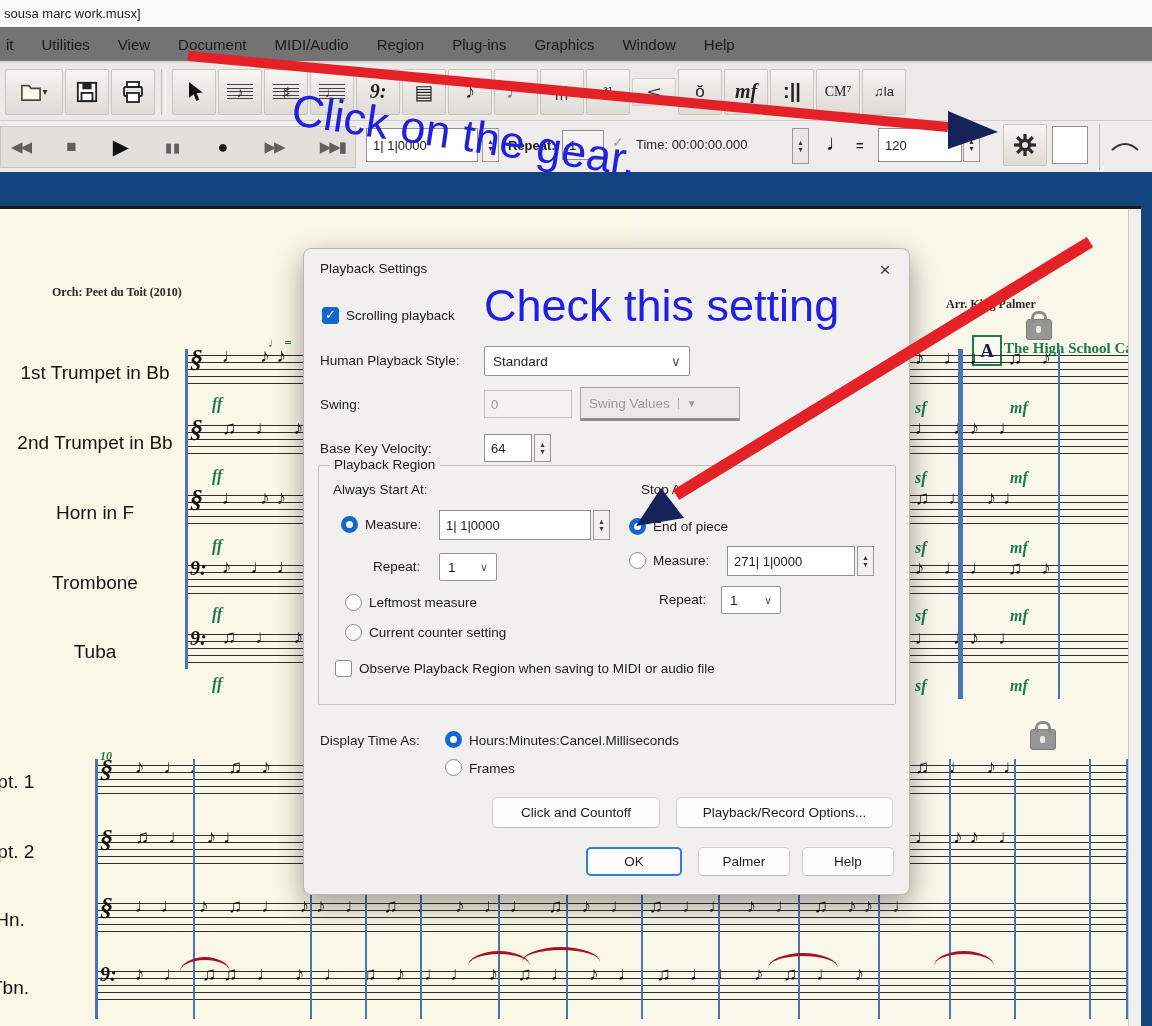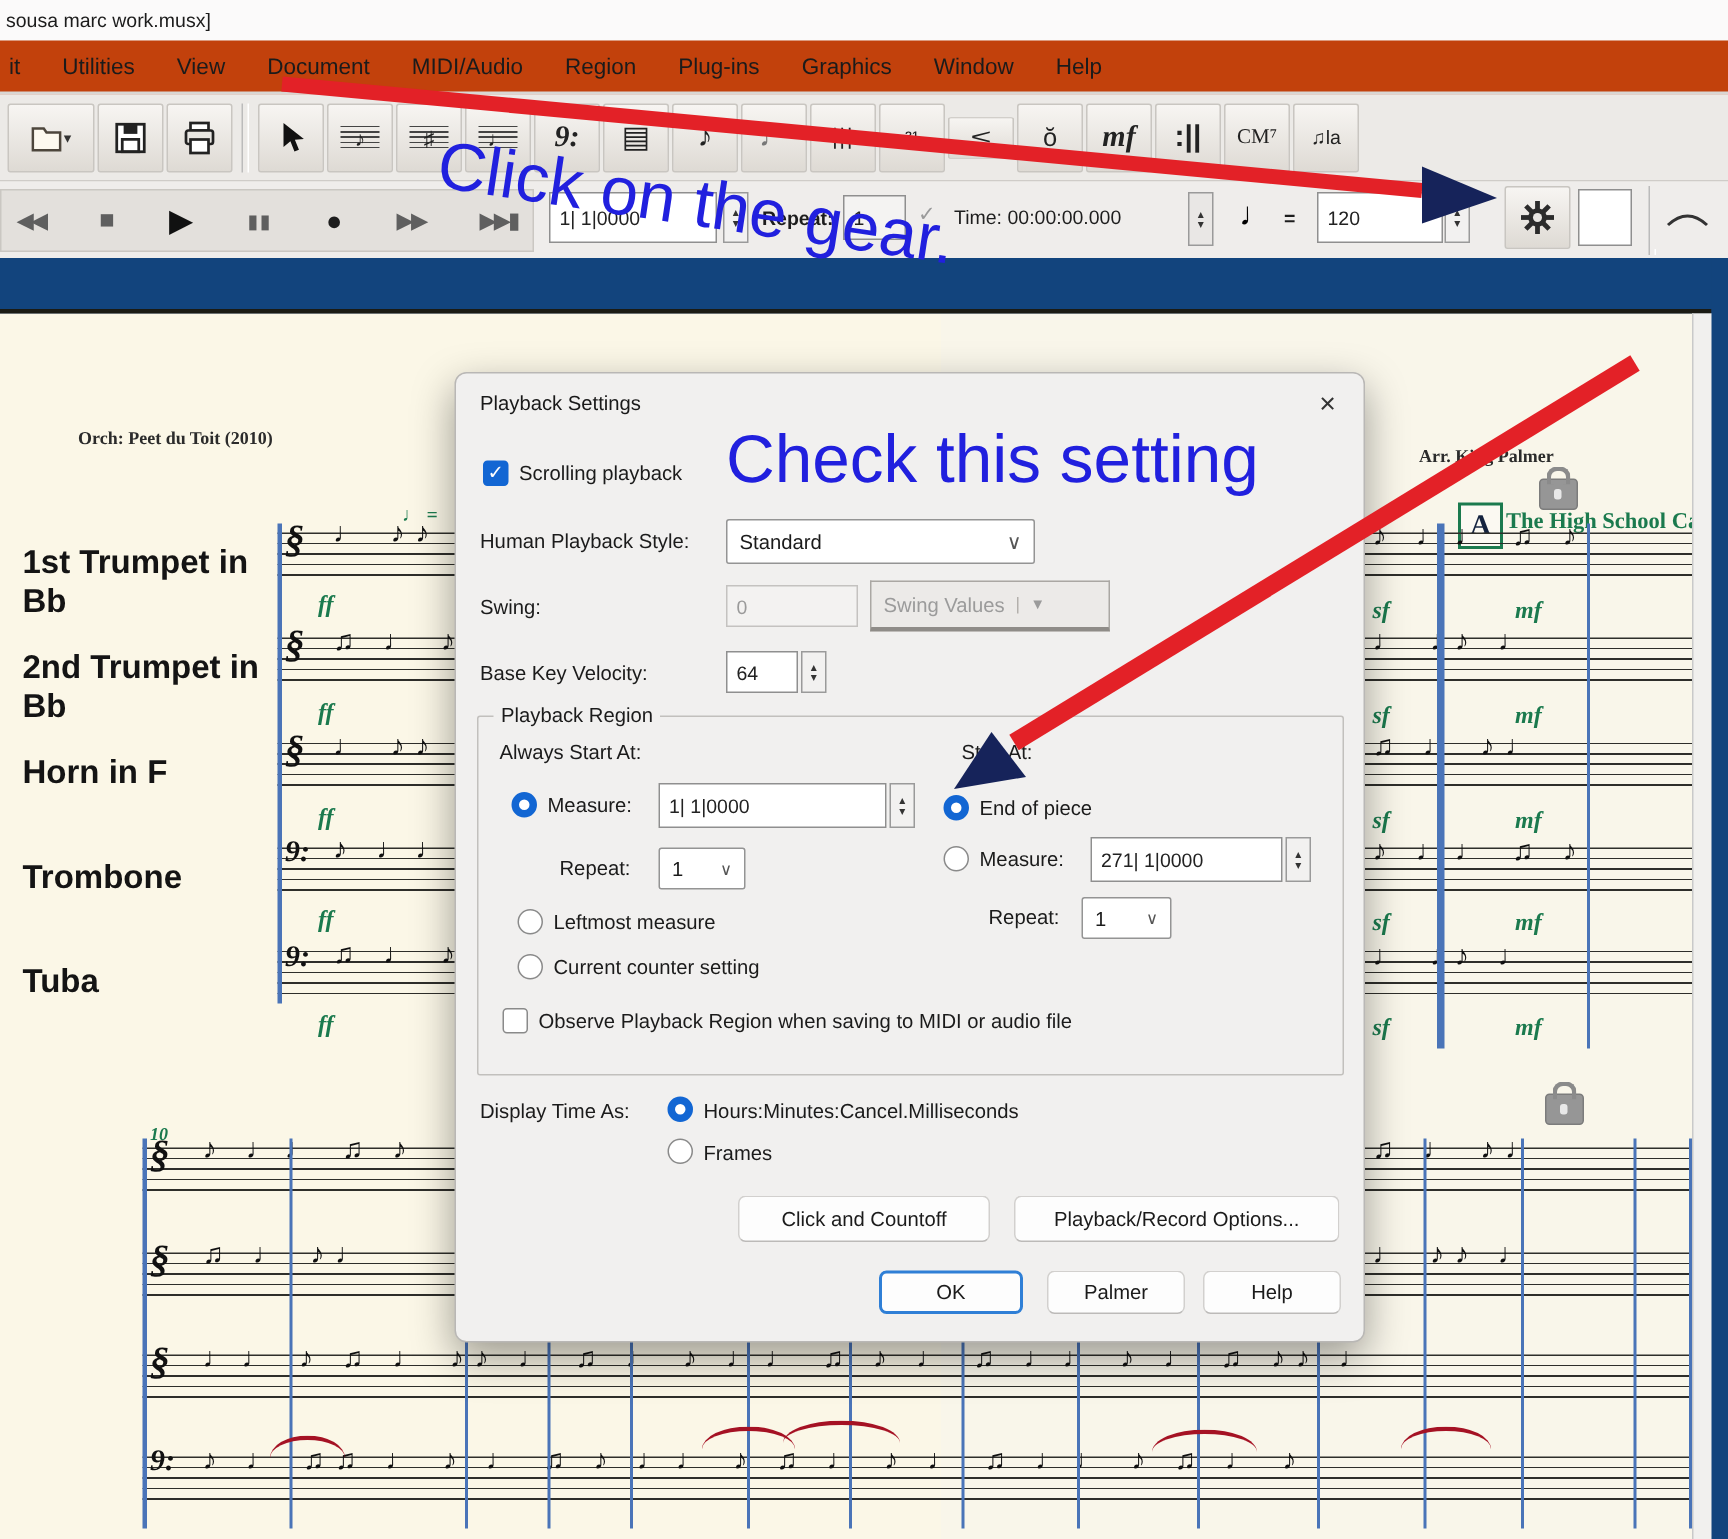--- a/index.html
+++ b/index.html
@@ -2,21 +2,21 @@
 <html><head>
 <meta charset="utf-8">
 <style>
   html,body{margin:0;padding:0;background:#888;}
   #app{position:relative;width:1152px;height:1026px;overflow:hidden;
        font-family:"Liberation Sans",sans-serif;background:#efeeec;}
   .abs{position:absolute;}
   
   .titlebar{left:0;top:0;width:1152px;height:27px;background:#fbfafa;color:#1c1c1c;
             font-size:13px;line-height:27px;padding-left:4px;box-sizing:border-box;}
-  .menubar{left:0;top:27px;width:1152px;height:36px;background:#c2410c;border-bottom:2px solid #d9d7d4;
+  .menubar{left:0;top:27px;width:1152px;height:36px;background:#737373;border-bottom:2px solid #d9d7d4;
            display:flex;align-items:center;gap:0;box-sizing:border-box;}
   .menuitem{padding:0 14px;font-size:15px;color:#1b1b1b;}
   .toolbar1{left:0;top:63px;width:1152px;height:58px;background:#eceae7;border-bottom:1px solid #cfccc8;
             display:flex;align-items:center;padding-left:4px;box-sizing:border-box;}
   .tbtn{width:42px;height:44px;margin:0 1px;border:1px solid #c9c6c1;border-radius:2px;
         background:linear-gradient(#f7f5f2,#dedad4);display:flex;align-items:center;justify-content:center;
         font-size:20px;color:#222;position:relative;}
   .tsep{width:3px;height:46px;border-left:1px solid #bbb;border-right:1px solid #fff;margin:0 5px;}
   .mini-staff{width:26px;height:15px;background:repeating-linear-gradient(to bottom,#444 0 1px,transparent 1px 3.5px);
               display:flex;align-items:center;justify-content:center;font-size:14px;}
@@ -29,21 +29,21 @@
   .spin{width:17px;display:flex;flex-direction:column;align-items:center;justify-content:center;
         background:#f2f1f0;border:1px solid #9a9a9a;font-size:8px;line-height:7px;color:#333;box-sizing:border-box;}
   .lbl{font-size:13px;color:#1d1d1d;}
   
   .navy{left:0;top:172px;width:1152px;height:37px;background:#12447d;}
   .page{left:0;top:206px;width:1141px;height:820px;background:linear-gradient(90deg,#fbf7e7 0 55%,#f9f6ea 55% 100%);
         border-top:3px solid #1b1b14;overflow:hidden;}
   .page-edge{left:1128px;top:209px;width:13px;height:817px;background:#f1f0ee;border-left:1px solid #c9c9c9;}
   .navy-right{left:1141px;top:172px;width:11px;height:854px;background:#12447d;}
   .staff{position:absolute;height:29px;background:repeating-linear-gradient(to bottom,#2e2e2a 0 1px,transparent 1px 7px);}
-  .stafflabel{position:absolute;font-weight:bold;color:#141414;font-size:22px;text-align:left;width:160px;}
+  .stafflabel{position:absolute;font-weight:normal;color:#141414;font-size:19px;text-align:center;width:160px;}
   .clef{position:absolute;font-family:"Liberation Serif",serif;font-style:italic;font-weight:bold;font-size:26px;color:#111;}
   .noterun{position:absolute;font-size:19px;letter-spacing:7px;color:#101010;white-space:nowrap;}
   .dyn{position:absolute;font-family:"Liberation Serif",serif;font-style:italic;font-weight:bold;color:#1b7a4e;font-size:16px;}
   .barline{position:absolute;background:#4a74b8;}
   .slur{position:absolute;border-top:3px solid #a51224;border-radius:50%/100% 100% 0 0;height:12px;}
   .credit{position:absolute;font-family:"Liberation Serif",serif;font-weight:bold;font-size:12px;color:#2b2b2b;}
   .rehearsal{position:absolute;width:26px;height:27px;border:2px solid #1b7a4e;display:flex;align-items:center;justify-content:center;
              font-family:"Liberation Serif",serif;font-weight:bold;font-size:19px;color:#14233f;background:rgba(255,255,255,.4);}
   .piece-title{position:absolute;font-family:"Liberation Serif",serif;font-weight:bold;font-size:15px;color:#1b7a4e;white-space:nowrap;}
   .lock{position:absolute;width:24px;height:19px;background:#969696;border:1px solid #7c7c7c;border-radius:3px;}
@@ -371,21 +371,21 @@
 
     <span class="abs" style="left:16px;top:192px">Base Key Velocity:</span>
     <div class="field" style="position:absolute;left:180px;top:185px;width:48px;height:28px">
       <span>64</span>
     </div>
     <div class="spin" style="position:absolute;left:230px;top:185px;height:28px">
       <span>▴</span>
         <span>▾</span>
     </div>
 
-    <div class="group" style="left:14px;top:228px;width:576px;height:238px">
+    <div class="group" style="left:14px;top:216px;width:576px;height:238px">
       <span class="group-legend">Playback Region</span>
 
       <span class="abs" style="left:14px;top:16px">Always Start At:</span>
       <span class="abs" style="left:322px;top:16px">Stop At:</span>
 
       <div class="radio on" style="left:22px;top:50px"></div>
       <span class="abs" style="left:46px;top:51px">Measure:</span>
       <div class="field" style="position:absolute;left:120px;top:44px;width:152px;height:30px">
         <span>1| 1|0000</span>
       </div>

